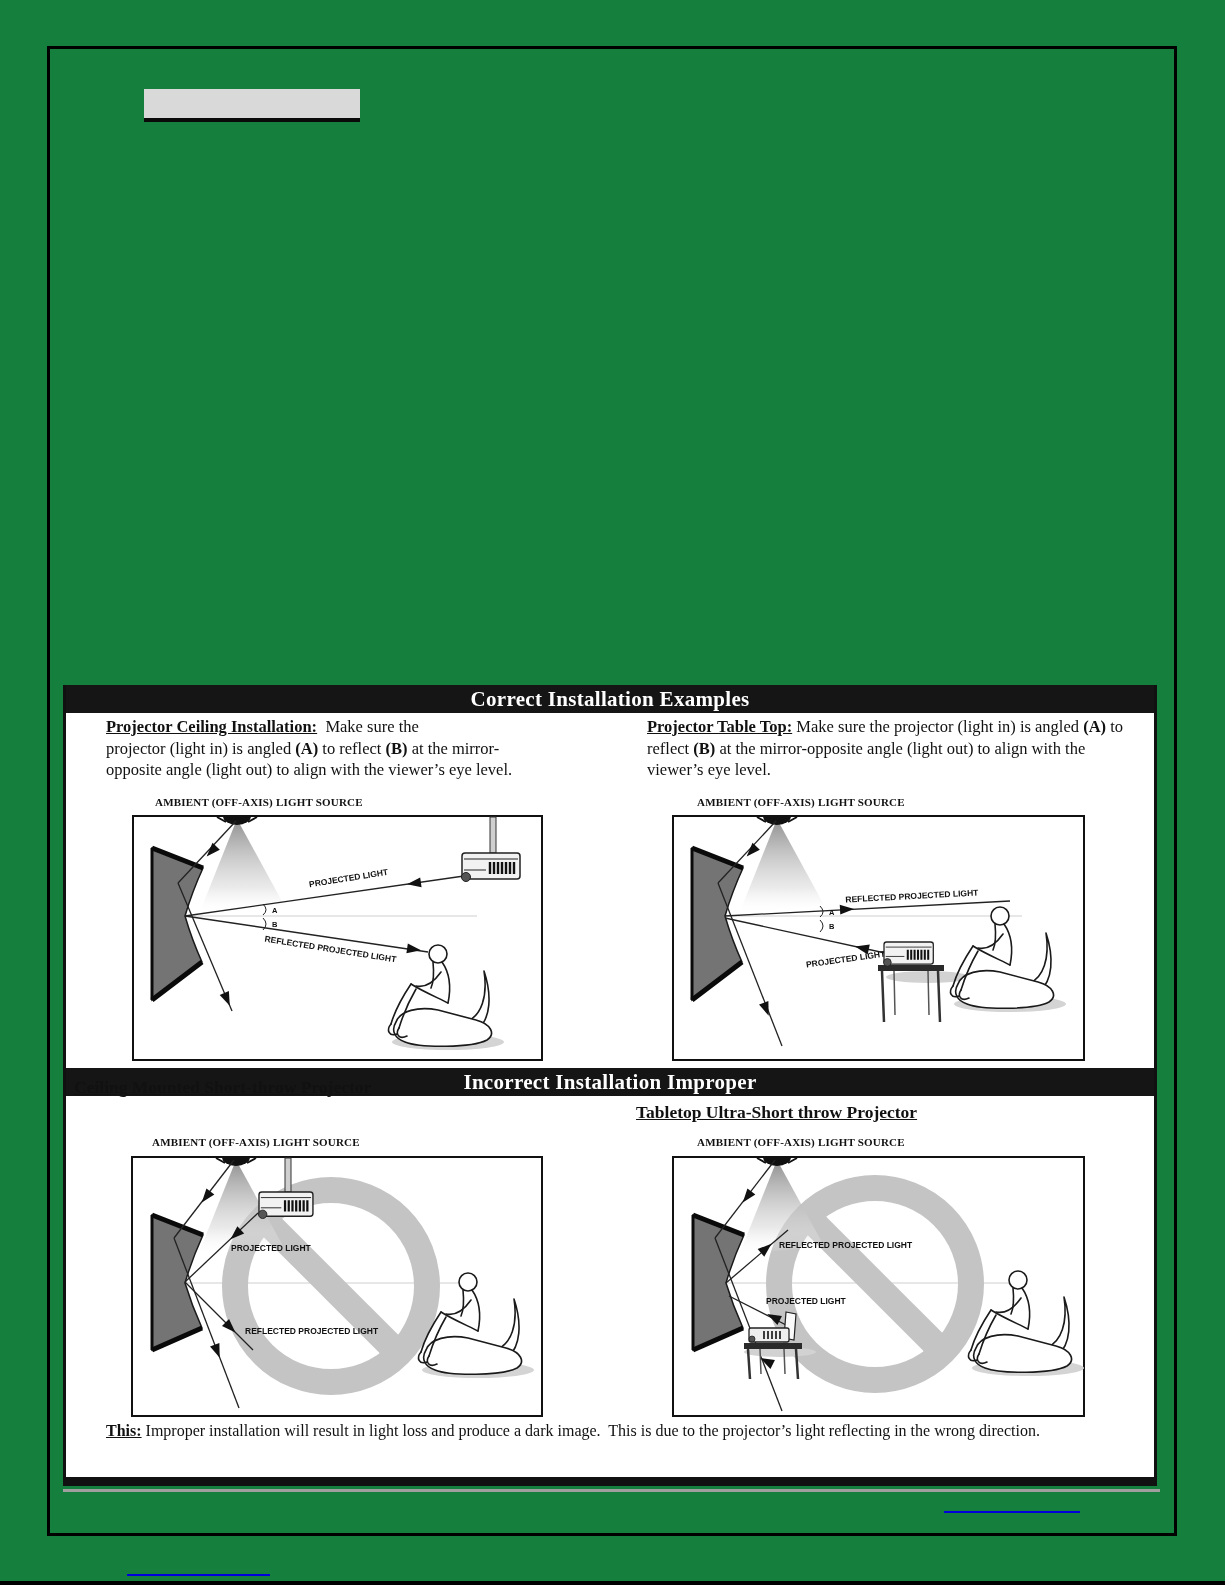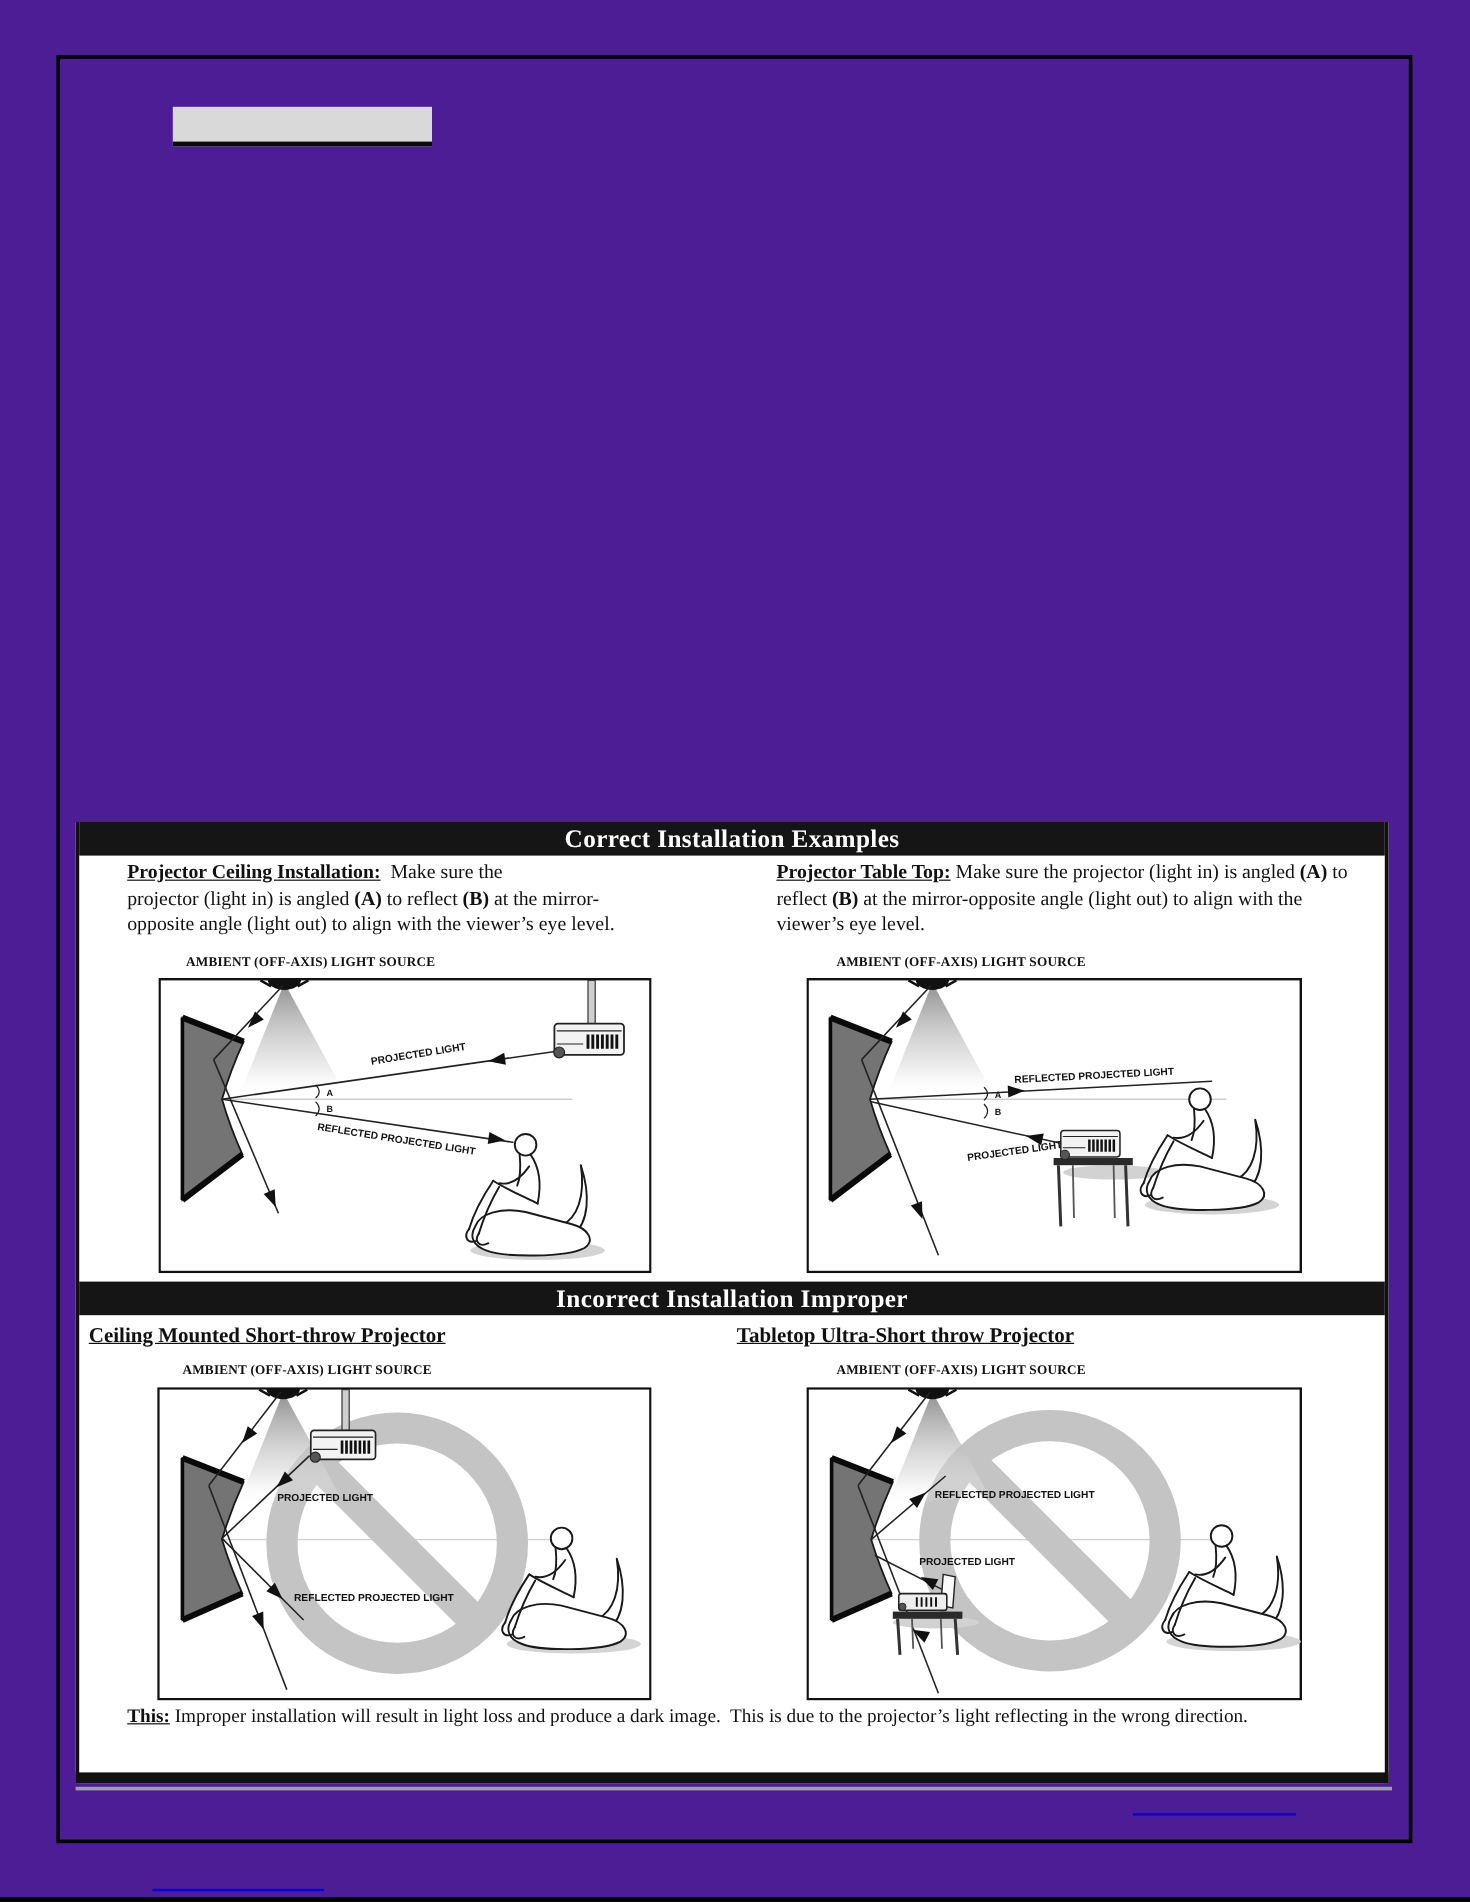--- a/index.html
+++ b/index.html
@@ -1,16 +1,16 @@
 <!DOCTYPE html>
 <html><head>
 <meta charset="utf-8">
 <style>
   html,body{margin:0;padding:0;background:#fff;}
-  .stage{position:relative;width:1225px;height:1585px;background:#4c1d95;overflow:hidden;
+  .stage{position:relative;width:1225px;height:1585px;background:#15803d;overflow:hidden;
          font-family:"Liberation Serif",serif;color:#111;}
   .abs{position:absolute;}
   .b{font-weight:bold;}
   .i{}
   .u{text-decoration:underline;}
   .rich{white-space:pre-wrap;margin-left:32px;}
   .page-border{left:47px;top:46px;width:1124px;height:1484px;border:3px solid #000;}
   .redacted-box{left:144px;top:89px;width:216px;height:29px;background:#d9d9d9;
                 border-bottom:4px solid #0a0a0a;}
   .panel{left:63px;top:685px;width:1088px;height:792px;background:#fff;
@@ -168,22 +168,22 @@
         <rect x="206" y="150" width="66" height="6" fill="#2a2a2a"></rect>
         <path d="M210,156 L212,207 M266,156 L268,207" stroke="#333" stroke-width="2.5"></path>
         <path d="M222,156 L223,200 M256,156 L257,200" stroke="#555" stroke-width="1.5"></path>
       </g>
       <use href="#projbody" transform="translate(212,127) scale(0.85)"></use>
       <use href="#person" transform="translate(272,72)"></use>
     </svg>
 
     <div class="section-bar" style="top:383px;">Incorrect Installation Improper</div>
 
-    <div class="sec-label" style="left:8px;top:417px;">Ceiling Mounted Short-throw Projector</div>
-    <div class="sec-label" style="left:548px;top:417px;text-align:center;">Tabletop Ultra-Short throw Projector</div>
+    <div class="sec-label" style="left:8px;top:392px;">Ceiling Mounted Short-throw Projector</div>
+    <div class="sec-label" style="left:570px;top:417px;text-align:center;">Tabletop Ultra-Short throw Projector</div>
 
     <div class="ambient" style="left:86px;top:451px;">AMBIENT (OFF-AXIS) LIGHT SOURCE</div>
     <div class="ambient" style="left:631px;top:451px;">AMBIENT (OFF-AXIS) LIGHT SOURCE</div>
 
     <svg class="diagram" style="left:65px;top:471px;" width="412" height="261" viewBox="0 0 412 261">
       <rect x="1" y="1" width="410" height="259" fill="#fff" stroke="#111" stroke-width="2"></rect>
       <line x1="54" y1="127" x2="345" y2="127" stroke="#cfcfcf" stroke-width="1.2"></line>
       <use href="#nosym" transform="translate(200,130)"></use>
       <use href="#coneShape" x="105" y="2"></use>
       <use href="#lamp" x="105" y="2"></use>

